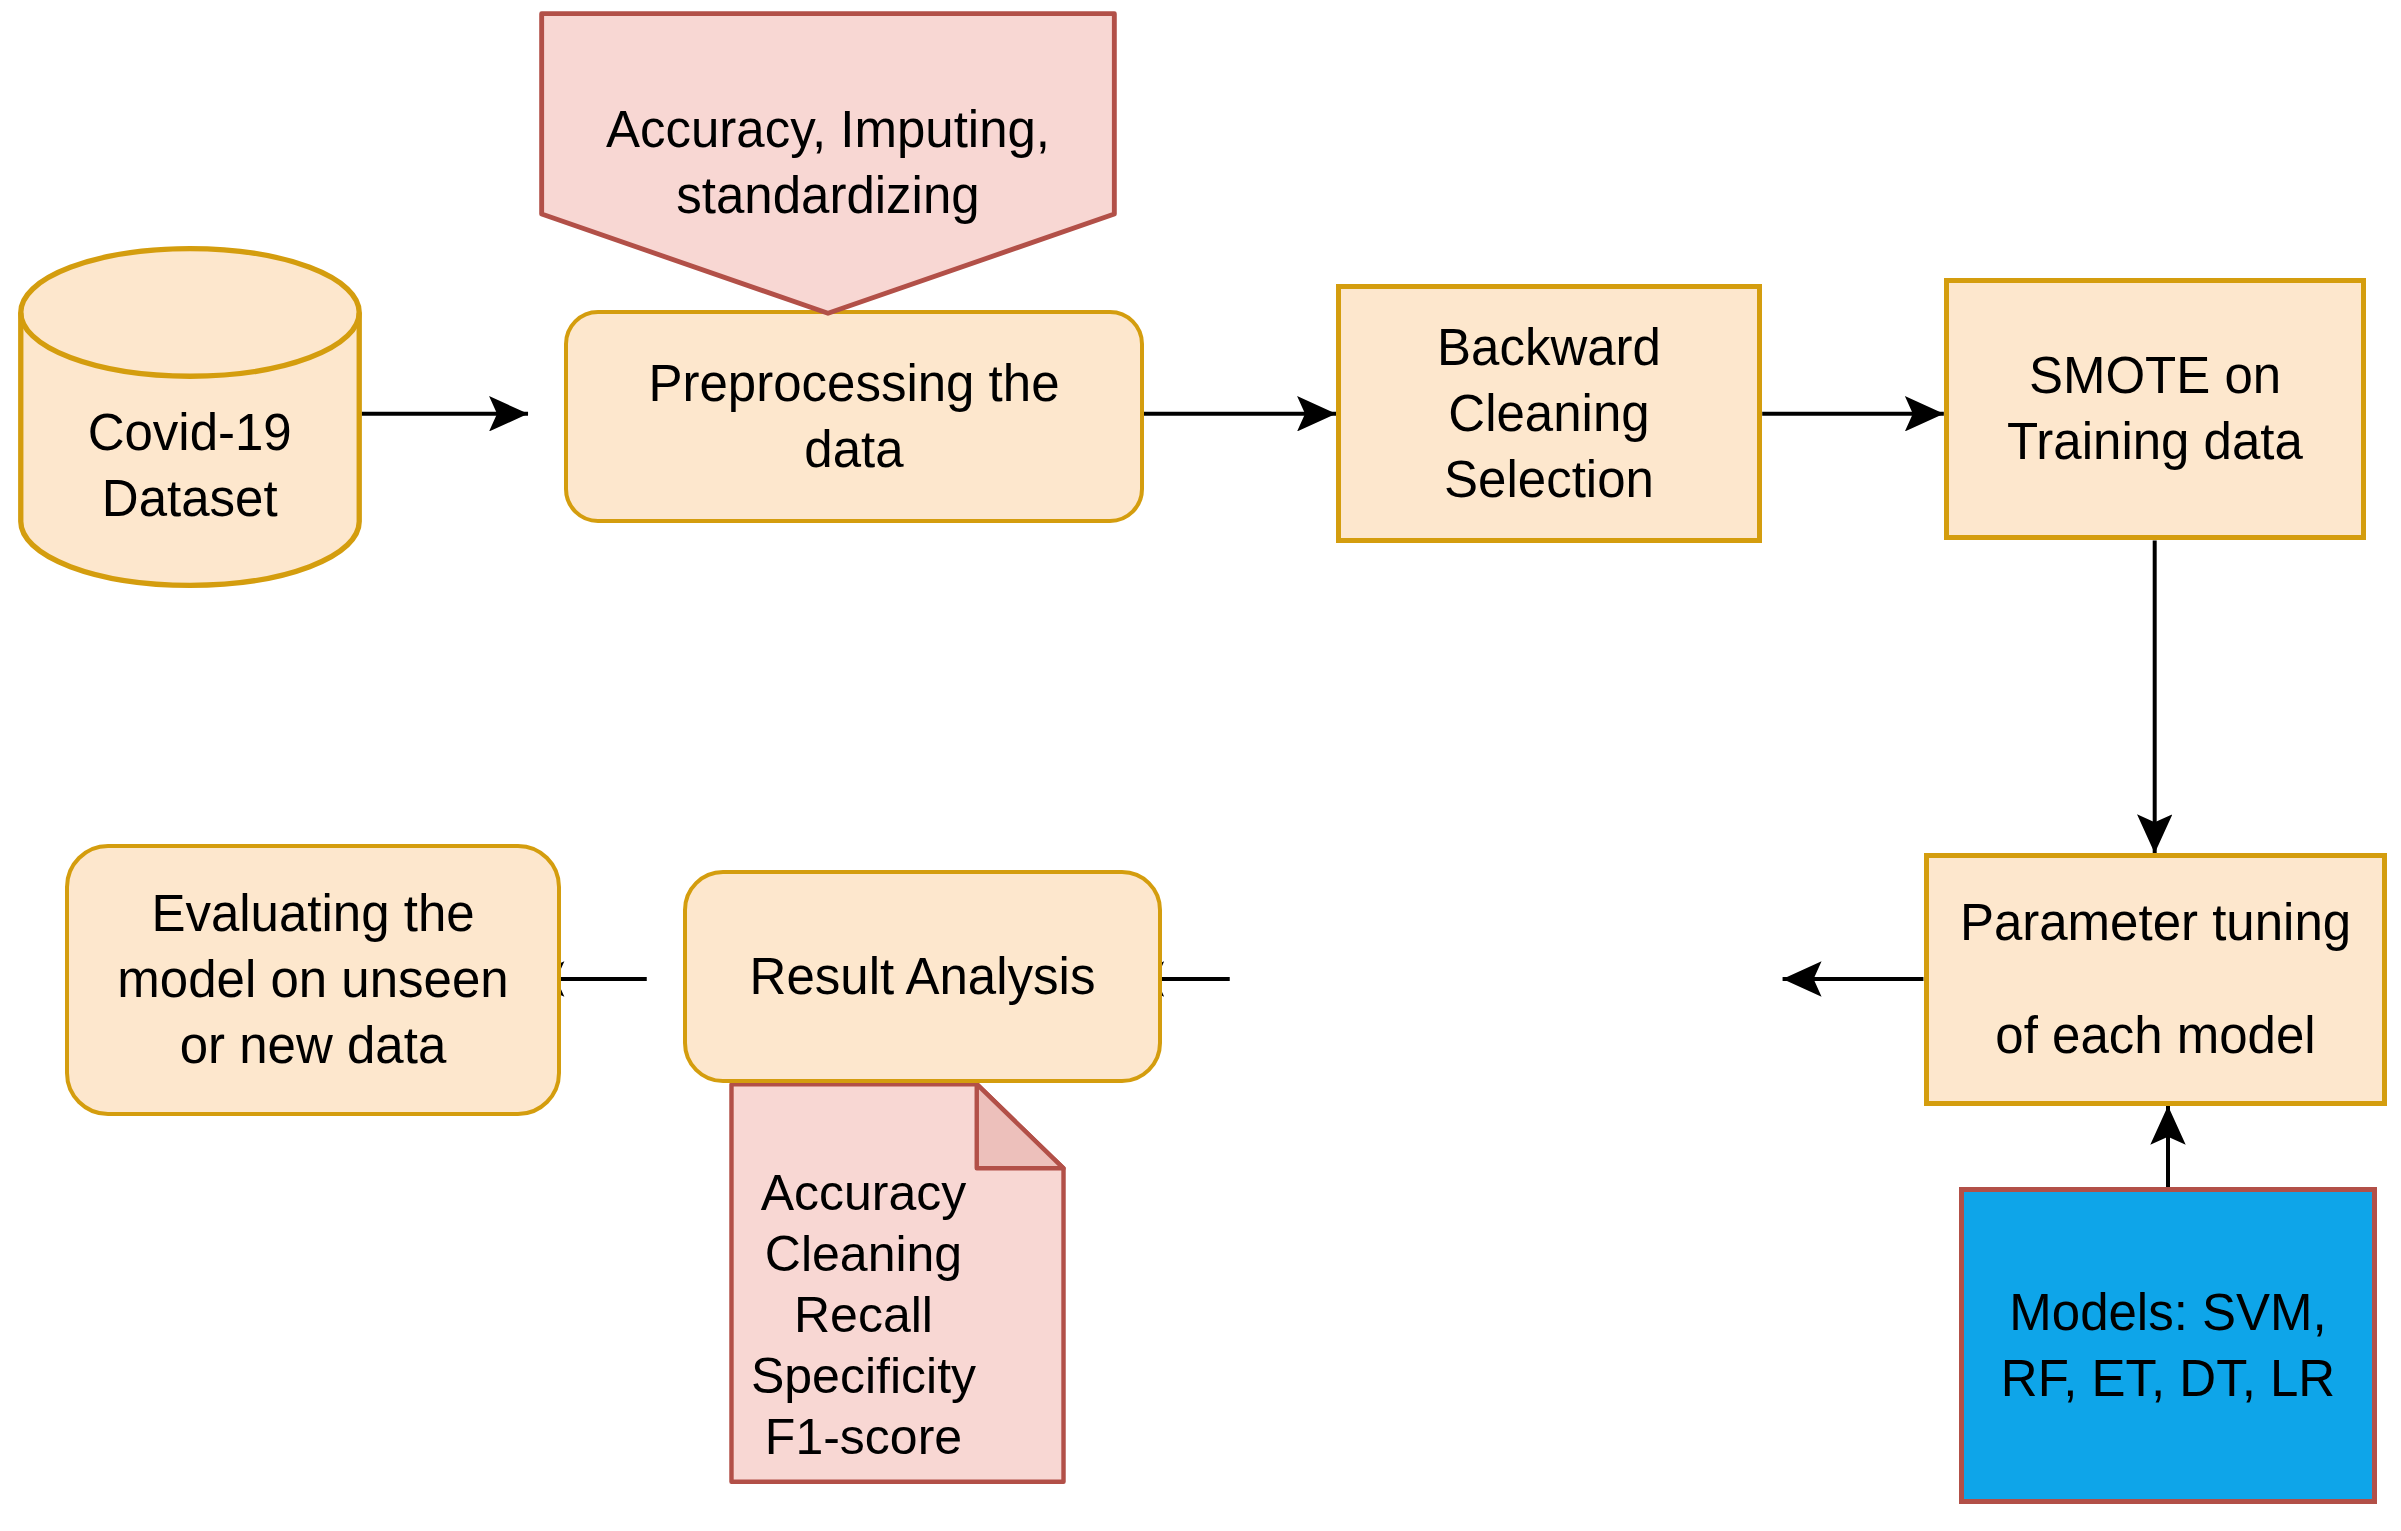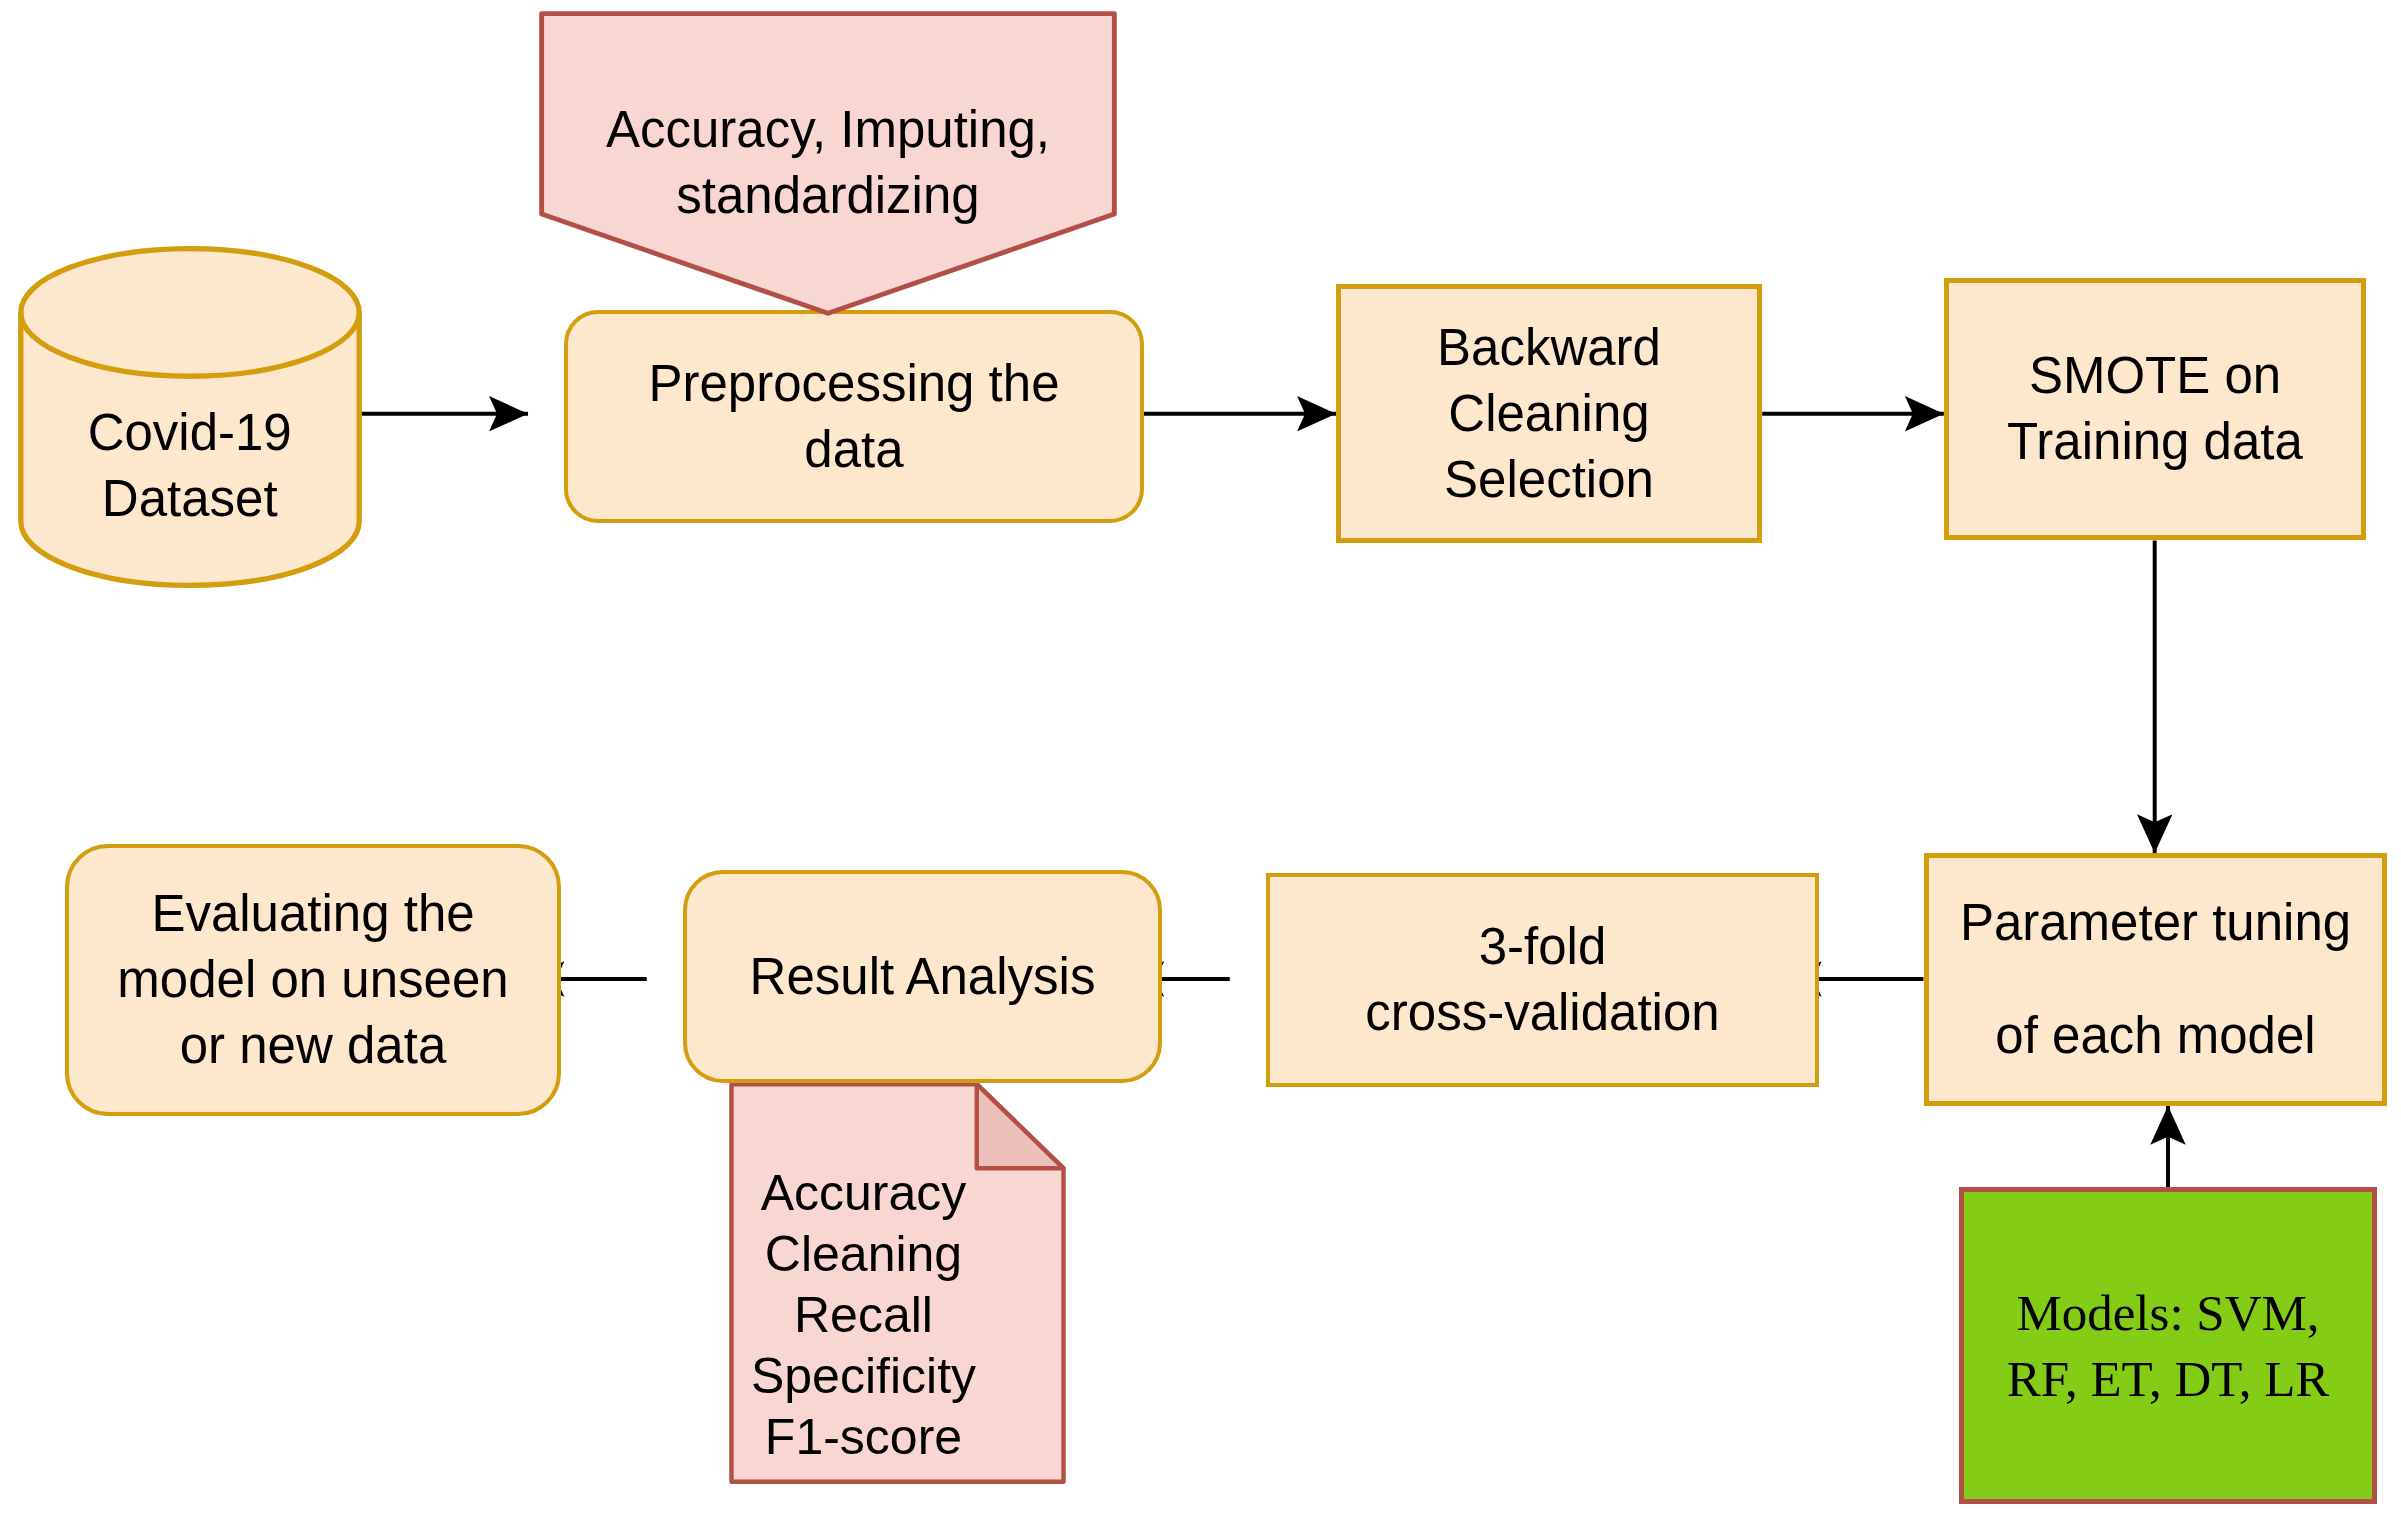--- a/index.html
+++ b/index.html
@@ -6,21 +6,21 @@
   body{font-family:"Liberation Sans", sans-serif; color:#000;}
   .canvas{position:relative;width:2401px;height:1531px;background:#ffffff;overflow:hidden;}
   .layer{position:absolute;left:0;top:0;}
   .node{
     position:absolute;box-sizing:border-box;
     display:flex;flex-direction:column;align-items:center;justify-content:center;
     text-align:center;font-size:51px;line-height:66px;color:#000;
   }
   .orange{background:#fde7cd;border:5.3px solid #d49d0e;}
   .rounded{border-width:4.4px;border-radius:39px;margin-left:36px;}
-  .pink{background:#84cc16;border:5.3px solid #b25048;font-family:Liberation Serif, serif;}
+  .pink{background:#0ea5e9;border:5.3px solid #b25048;}
   .shape-label{
     position:absolute;box-sizing:border-box;
     display:flex;flex-direction:column;align-items:center;justify-content:center;
     text-align:center;font-size:51px;line-height:66px;color:#000;
   }
   .note-label{font-size:50px;line-height:61px;padding-top:64px;}
   .cyl-label{padding-top:97px;}
   .arrow-line{stroke:#000000;stroke-width:4.5;fill:none;}
   .shape-svg path{stroke-linejoin:round;}
 </style>
@@ -80,24 +80,20 @@
   <div class="node orange" style="left:1944px;top:278px;width:422px;height:262px;">
     <span>SMOTE on</span>
     <span>Training data</span>
   </div>
 
   <div class="node orange" style="left:1924px;top:853px;width:463px;height:253px;gap:47px;">
     <span>Parameter tuning</span>
     <span>of each model</span>
   </div>
 
-  <div class="node orange rounded" style="left:1230px;top:873px;width:553px;height:214px;border-radius:0;border-width:4.4px;">
-    <span>3-fold</span>
-    <span>cross-validation</span>
-  </div>
 
   <div class="node orange rounded" style="left:29px;top:844px;width:496px;height:272px;border-radius:43px;">
     <span>Evaluating the</span>
     <span>model on unseen</span>
     <span>or new data</span>
   </div>
 
   <div class="node orange rounded" style="left:647px;top:870px;width:479px;height:213px;border-radius:40px;">
     <span>Result Analysis</span>
   </div>

